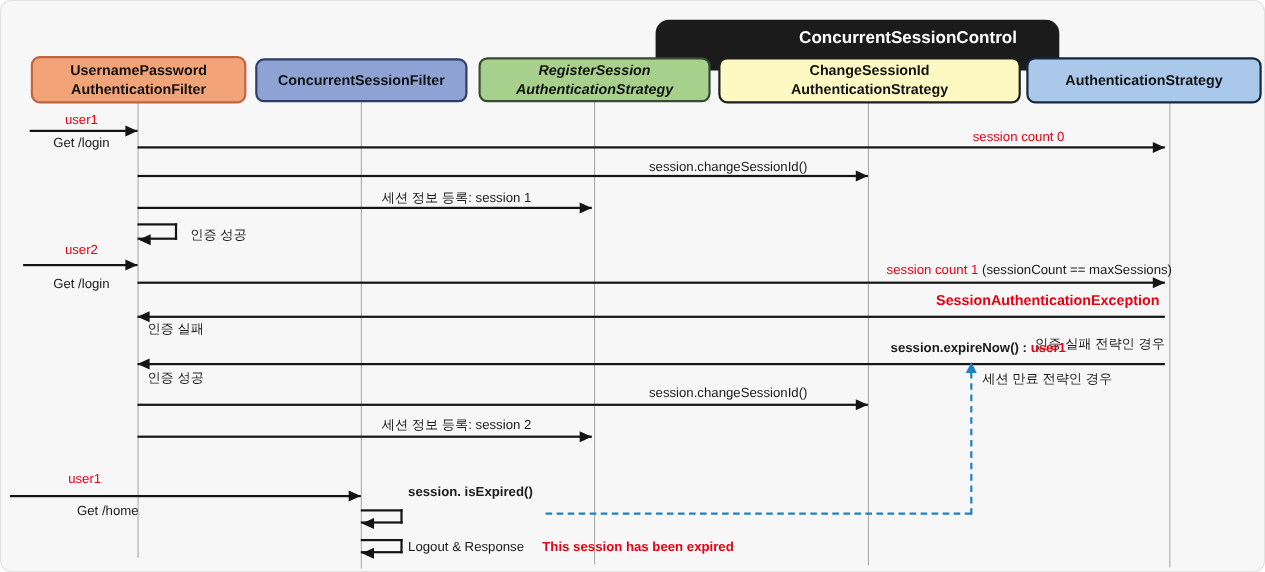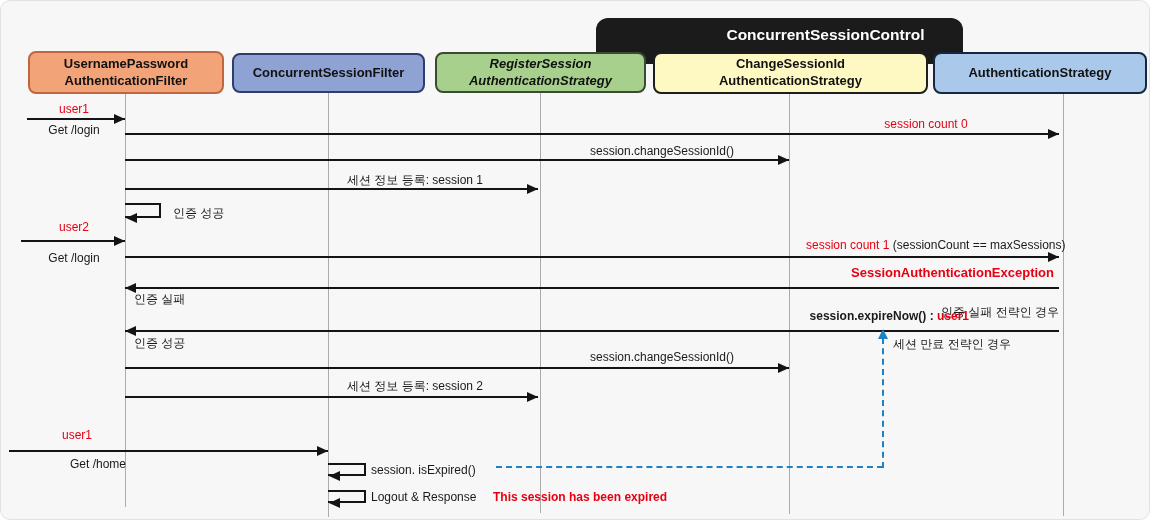--- a/index.html
+++ b/index.html
@@ -132,21 +132,21 @@
   <div class="ah r" style="left:526px;top:391px;"></div>
   <div class="lbl center" style="left:314px;top:377px;width:200px;">세션 정보 등록: session 2</div>
 
   <div class="lbl red center" style="left:43px;top:427px;width:66px;">user1</div>
   <div class="msg" style="left:8px;top:449px;width:319px;"></div>
   <div class="ah r" style="left:316px;top:445px;"></div>
   <div class="lbl center" style="left:37px;top:456px;width:66px;margin-left:27px;">Get /home</div>
 
   <div class="loop" style="left:327px;top:462px;width:38px;height:13px;"></div>
   <div class="ah l" style="left:328px;top:470px;"></div>
-  <div class="lbl" style="left:370px;top:462px;">session. isExpired()</div>
+  <div class="lbl" style="left:370px;top:439px;font-weight:bold;">session. isExpired()</div>
 
   <div class="dash-h"></div>
   <div class="dash-v"></div>
   <div class="ah-up"></div>
 
   <div class="loop" style="left:327px;top:489px;width:38px;height:13px;"></div>
   <div class="ah l" style="left:328px;top:497px;"></div>
   <div class="lbl" style="left:370px;top:489px;">Logout &amp; Response</div>
   <div class="lbl red bold" style="left:492px;top:489px;">This session has been expired</div>
 

